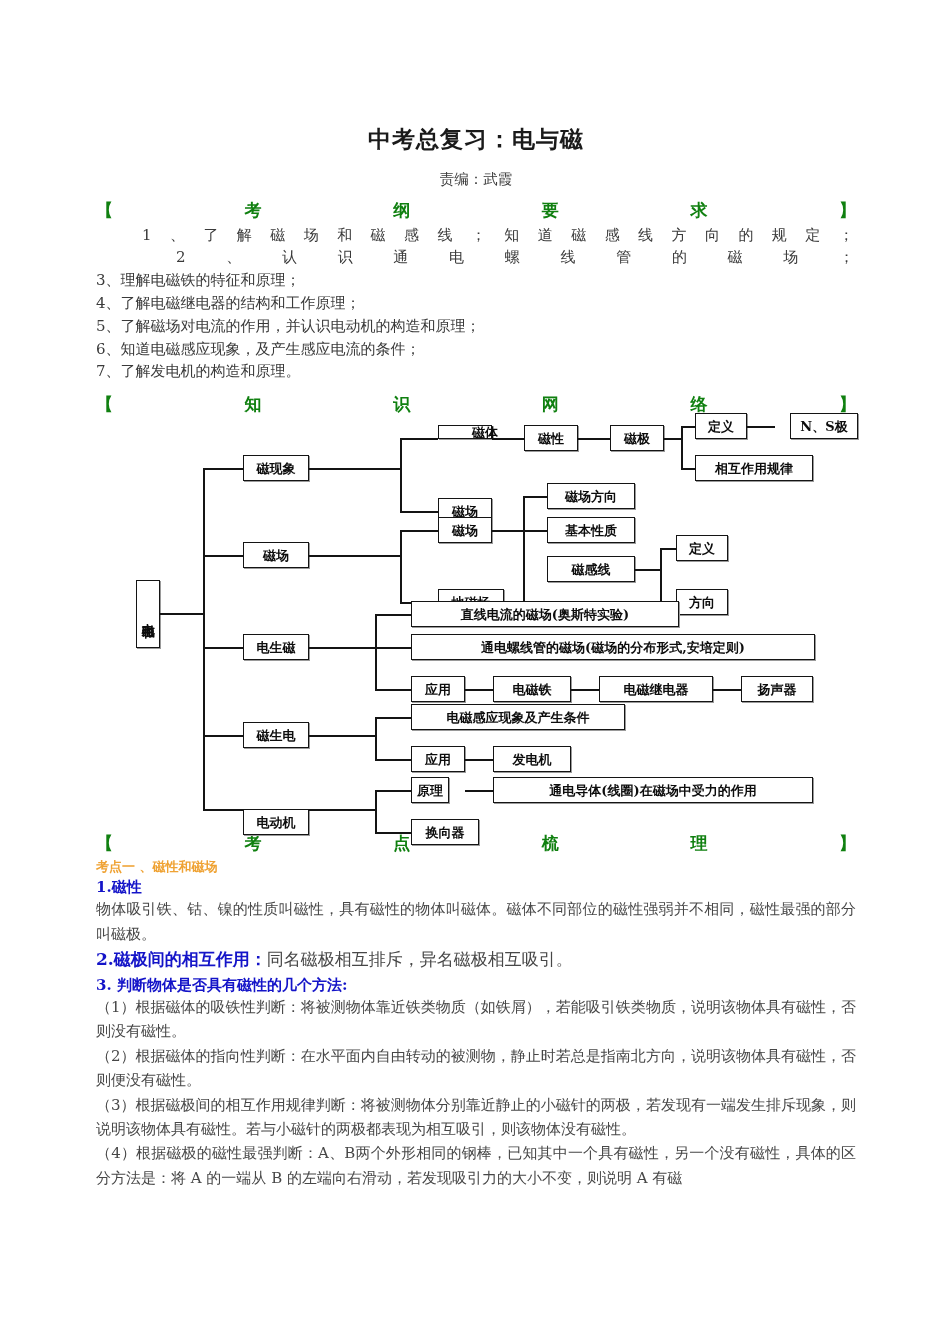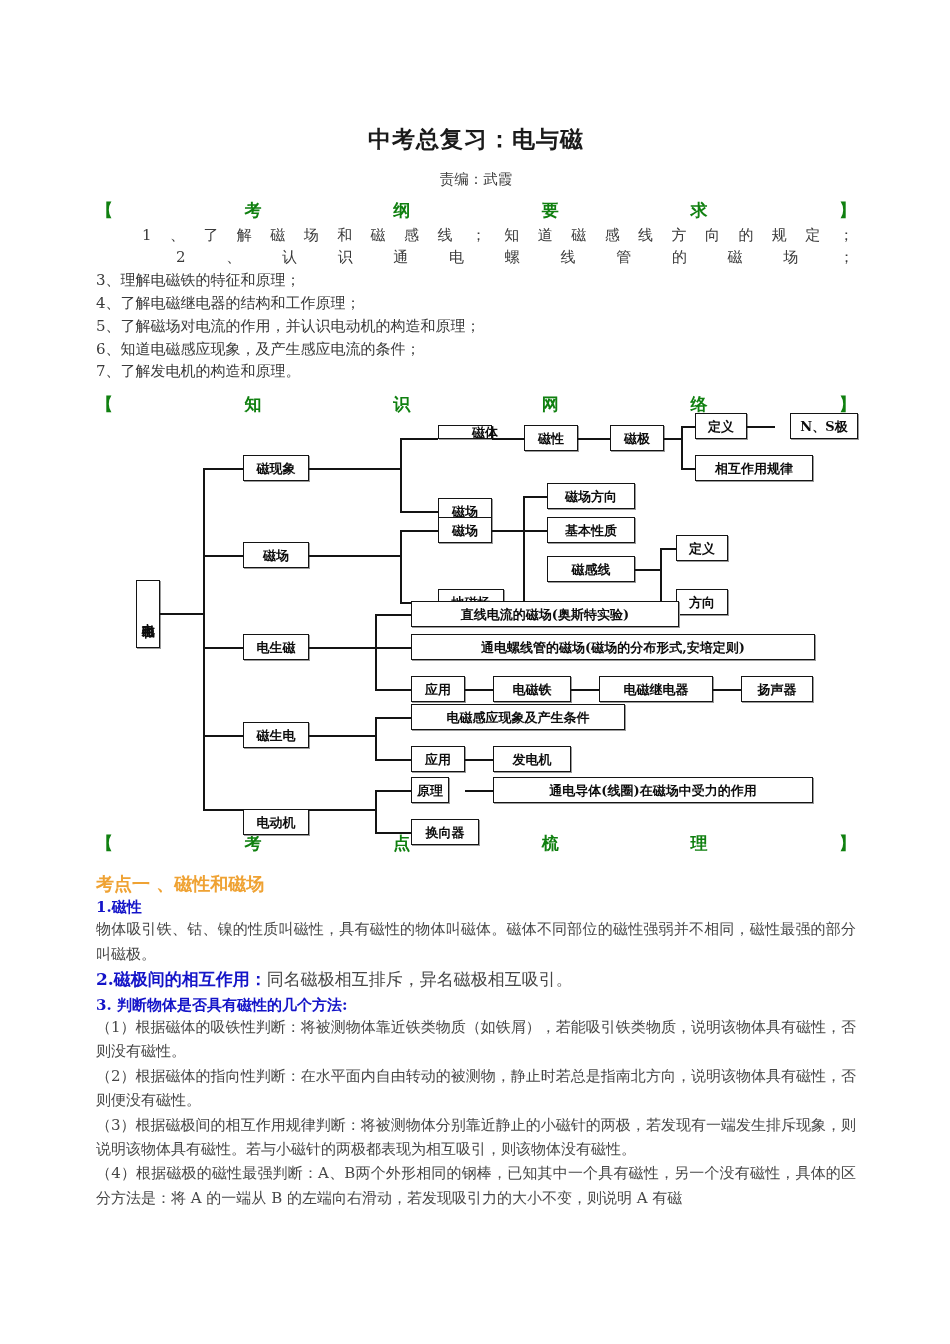--- a/index.html
+++ b/index.html
@@ -115,22 +115,22 @@
   }
   .ln {
     position: absolute;
     background: #141414;
   }
 
   
   .kp-title {
     color: #EFA233;
     font-weight: bold;
-    font-size: 18px;
-    margin-top: 17px;
+    font-size: 13px;
+    margin-top: 3px;
     font-family: "DejaVu Serif", "Liberation Serif", serif;
   }
   .blue-head {
     color: #1414C8;
     font-weight: bold;
     font-size: 15px;
     margin-top: 2px;
     font-family: "DejaVu Serif", "Liberation Serif", serif;
   }
   .para {

